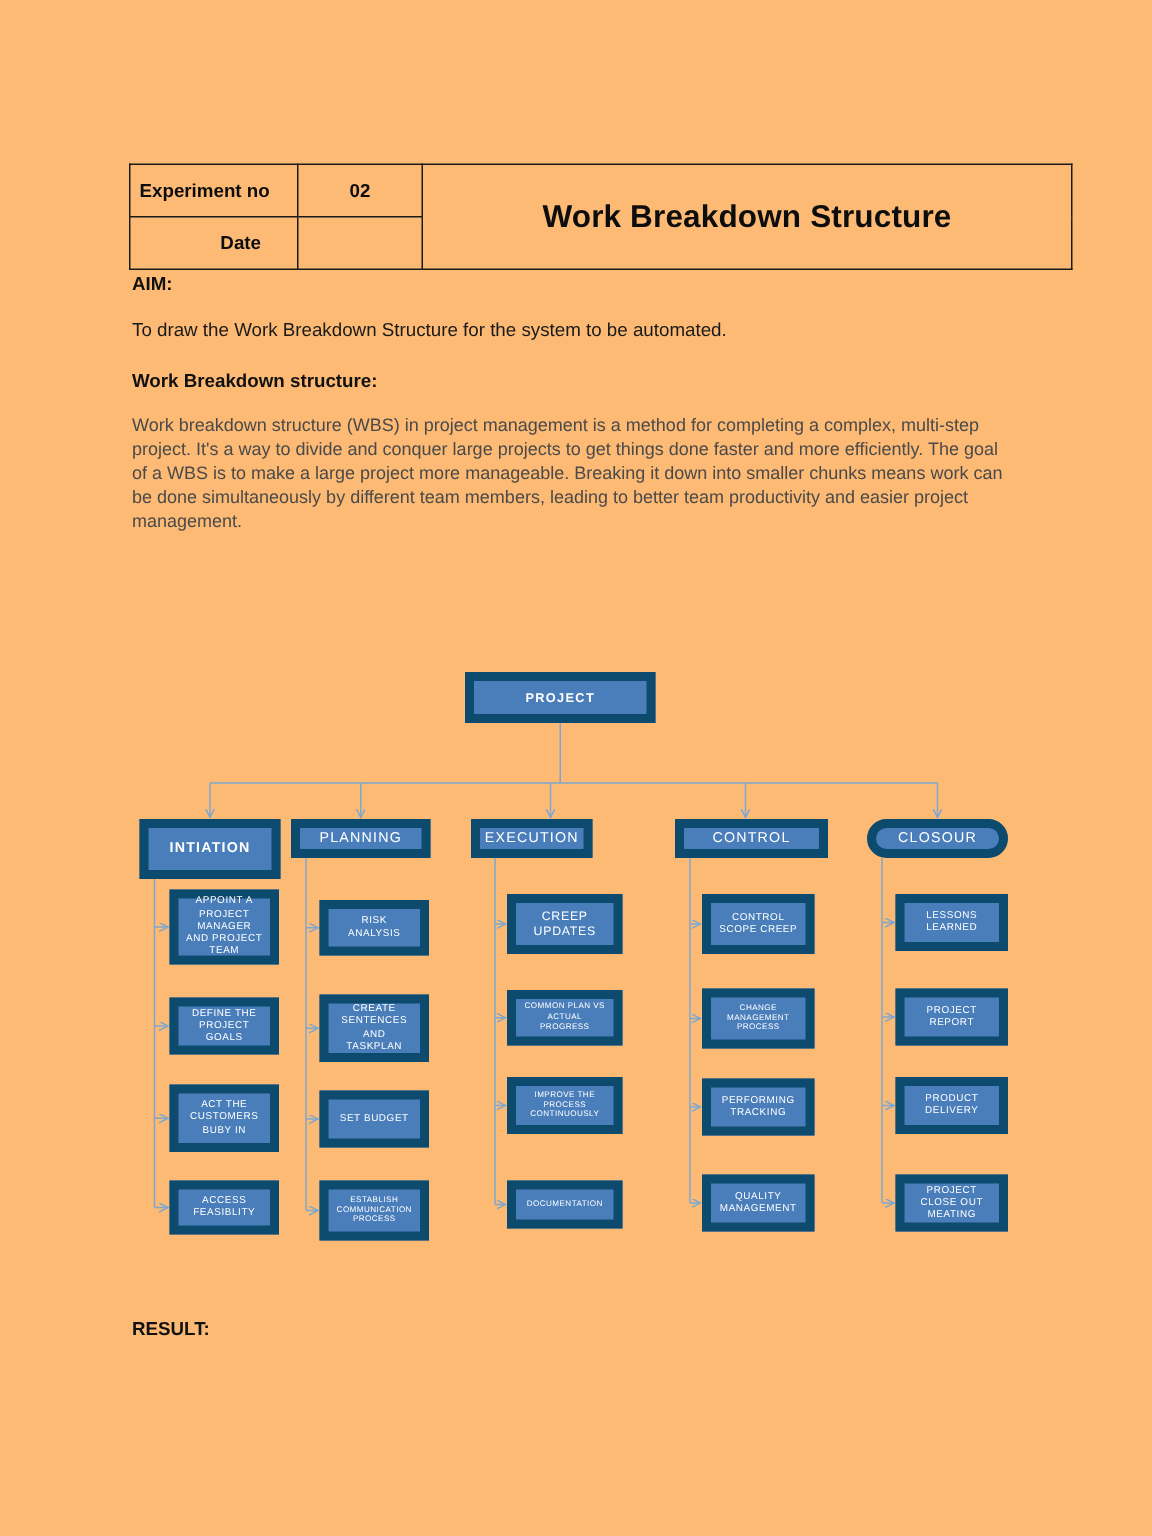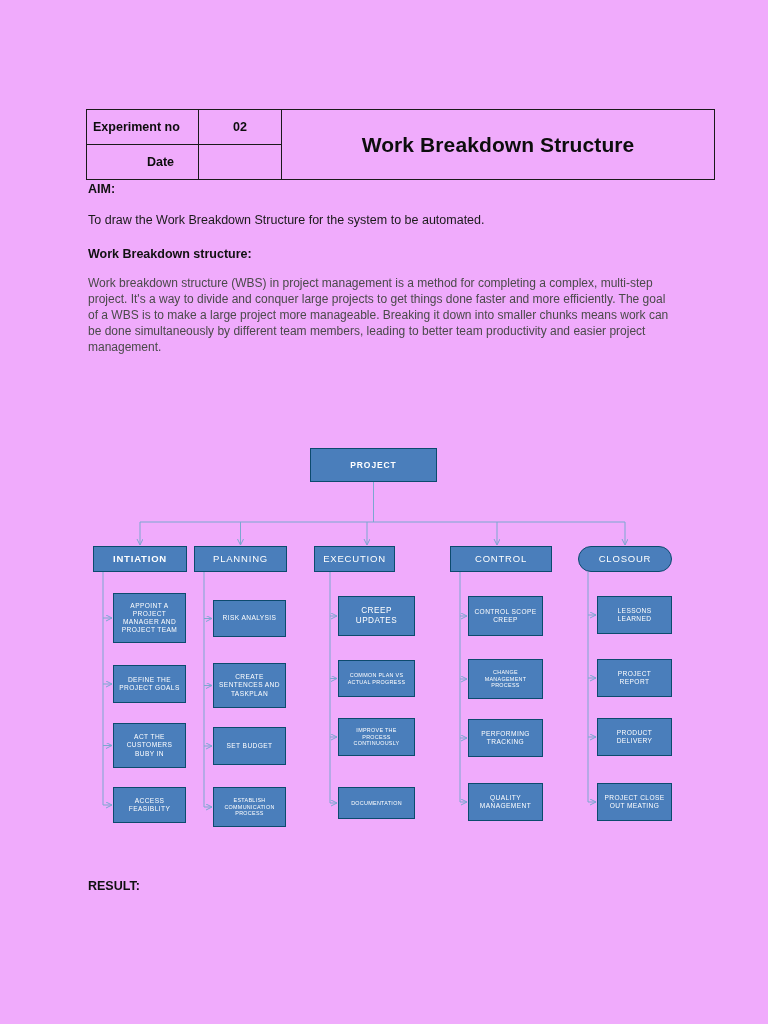--- a/index.html
+++ b/index.html
@@ -10,21 +10,21 @@
   body {
     width: 768px;
     height: 1024px;
     position: relative;
     font-family: "Liberation Sans", sans-serif;
     overflow: hidden;
   }
   .page {
     position: absolute;
     inset: 0;
-    background: #f0abfc;
+    background: #fdba74;
     text-decoration: underline;
   }
 
   
   .header-table {
     position: absolute;
     left: 86px;
     top: 109px;
     width: 629px;
     border-collapse: collapse;
@@ -105,21 +105,21 @@
     left: 0;
     top: 430px;
     width: 768px;
     height: 420px;
   }
   .wbs svg { position: absolute; left: 0; top: 0; }
 
   .node {
     position: absolute;
     background: #4a7ebb;
-    border: 1px solid #0c4a6e;
+    border: 6px solid #0c4a6e;
     box-sizing: border-box;
     display: flex;
     align-items: center;
     justify-content: center;
     text-align: center;
     color: #ffffff;
     letter-spacing: 0.3px;
     line-height: 1.25;
   }
   .node-root {
@@ -200,21 +200,21 @@
         </g>
       <defs>
         <marker id="arw" markerWidth="7" markerHeight="7" refX="6" refY="3" orient="auto">
           <path d="M0,0 L6,3 L0,6" fill="none" stroke="#7ba7d0" stroke-width="1"></path>
         </marker>
       </defs>
     </svg>
 
     <div class="node node-root" style="left:310px;top:18px;width:127px;height:34px;">PROJECT</div>
 
-    <div class="node node-phase bold" style="left:93px;top:116px;width:94px;height:26px;">INTIATION</div>
+    <div class="node node-phase bold" style="left:93px;top:116px;width:94px;height:40px;">INTIATION</div>
     <div class="node node-phase" style="left:194px;top:116px;width:93px;height:26px;">PLANNING</div>
     <div class="node node-phase" style="left:314px;top:116px;width:81px;height:26px;">EXECUTION</div>
     <div class="node node-phase" style="left:450px;top:116px;width:102px;height:26px;">CONTROL</div>
     <div class="node node-phase" style="left:578px;top:116px;width:94px;height:26px;border-radius:13px;">CLOSOUR</div>
 
     <div class="node node-task t-md" style="left:113px;top:163px;width:73px;height:50px;">APPOINT A PROJECT MANAGER AND PROJECT TEAM</div>
     <div class="node node-task t-md" style="left:113px;top:235px;width:73px;height:38px;">DEFINE THE PROJECT GOALS</div>
     <div class="node node-task t-md" style="left:113px;top:293px;width:73px;height:45px;">ACT THE CUSTOMERS BUBY IN</div>
     <div class="node node-task t-md" style="left:113px;top:357px;width:73px;height:36px;">ACCESS FEASIBLITY</div>
 

